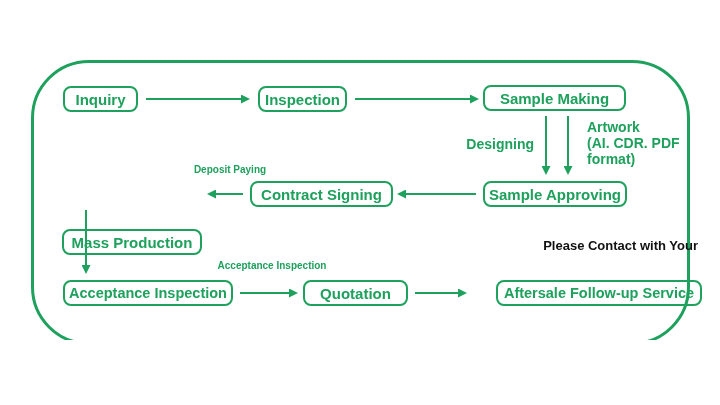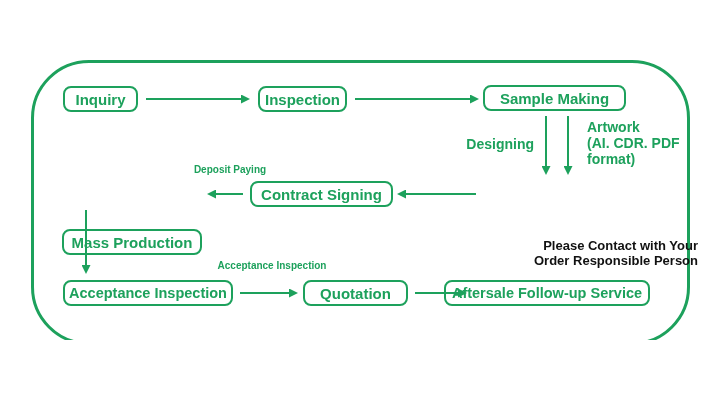--- a/index.html
+++ b/index.html
@@ -26,21 +26,21 @@
     background:transparent;
   }
   .n-inquiry{left:63px;top:86px;width:75px;}
   .n-quotation{left:258px;top:86px;width:89px;}
   .n-sample-making{left:483px;top:85px;width:143px;}
   .n-mass-production{left:62px;top:181px;width:140px;margin-top:48px;}
   .n-contract-signing{left:250px;top:181px;width:143px;}
   .n-sample-approving{left:483px;top:181px;width:144px;}
   .n-acceptance-inspection{left:63px;top:280px;width:170px;font-size:14.5px;}
   .n-shippment{left:303px;top:280px;width:105px;}
-  .n-aftersale{left:444px;top:280px;width:206px;font-size:14.5px;}
+  .n-aftersale{left:496px;top:280px;width:206px;font-size:14.5px;}
   .lbl{position:absolute;color:var(--green);font-weight:bold;}
   .lbl-deposit{left:170px;top:164px;width:120px;text-align:center;font-size:10px;}
   .lbl-designing{left:450px;top:136px;width:84px;text-align:right;font-size:14px;}
   .lbl-artwork{left:587px;top:119px;width:102px;text-align:left;font-size:14px;line-height:16px;}
   .lbl-acceptance{left:196px;top:260px;width:152px;text-align:center;font-size:10px;}
   .lbl-contact{
     position:absolute;left:478px;top:238px;width:220px;text-align:right;
     color:var(--text-black);font-weight:bold;font-size:13px;line-height:15px;
   }
   .lbl-contact div{white-space:nowrap;}
@@ -67,30 +67,30 @@
     <line x1="86" y1="210" x2="86" y2="272" marker-end="url(#ah)"></line>
     <line x1="240" y1="293" x2="296" y2="293" marker-end="url(#ah)"></line>
     <line x1="415" y1="293" x2="465" y2="293" marker-end="url(#ah)"></line>
   </svg>
 
   <div class="node n-inquiry">Inquiry</div>
   <div class="node n-quotation">Inspection</div>
   <div class="node n-sample-making">Sample Making</div>
   <div class="node n-mass-production">Mass Production</div>
   <div class="node n-contract-signing">Contract Signing</div>
+  <div class="node n-sample-approving">Sample Approving</div>
   <div class="node n-acceptance-inspection">Acceptance Inspection</div>
   <div class="node n-shippment">Quotation</div>
   <div class="node n-aftersale">Aftersale Follow-up Service</div>
 
   <div class="lbl lbl-deposit">Deposit Paying</div>
   <div class="lbl lbl-artwork">
     <div>Artwork</div>
     <div>(AI. CDR. PDF</div>
     <div>format)</div>
   </div>
   <div class="lbl lbl-designing">Designing</div>
   <div class="lbl lbl-acceptance">Acceptance Inspection</div>
   <div class="lbl-contact">
     <div>Please Contact with Your</div>
-    <div>Order Responsible Person</div>
   </div>
 
 </div>
 
 </body></html>

